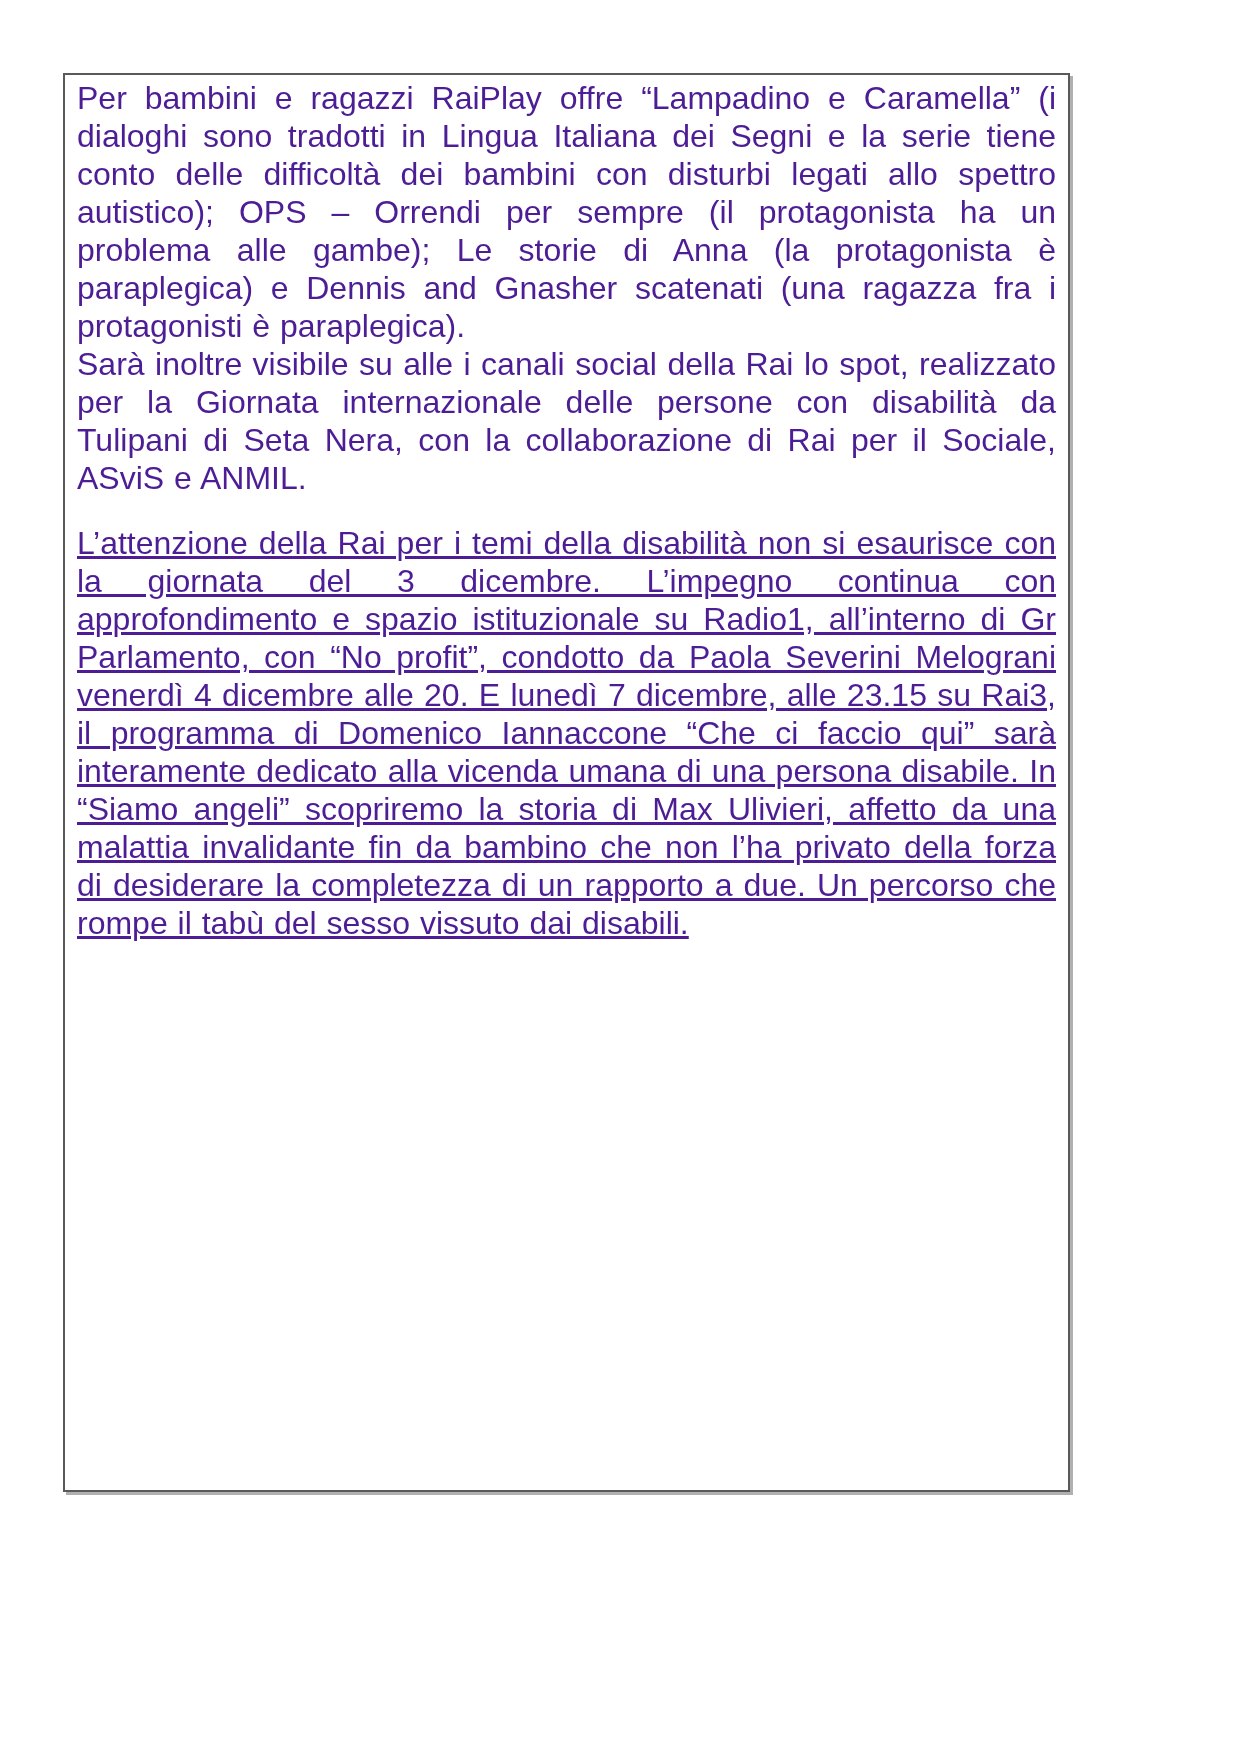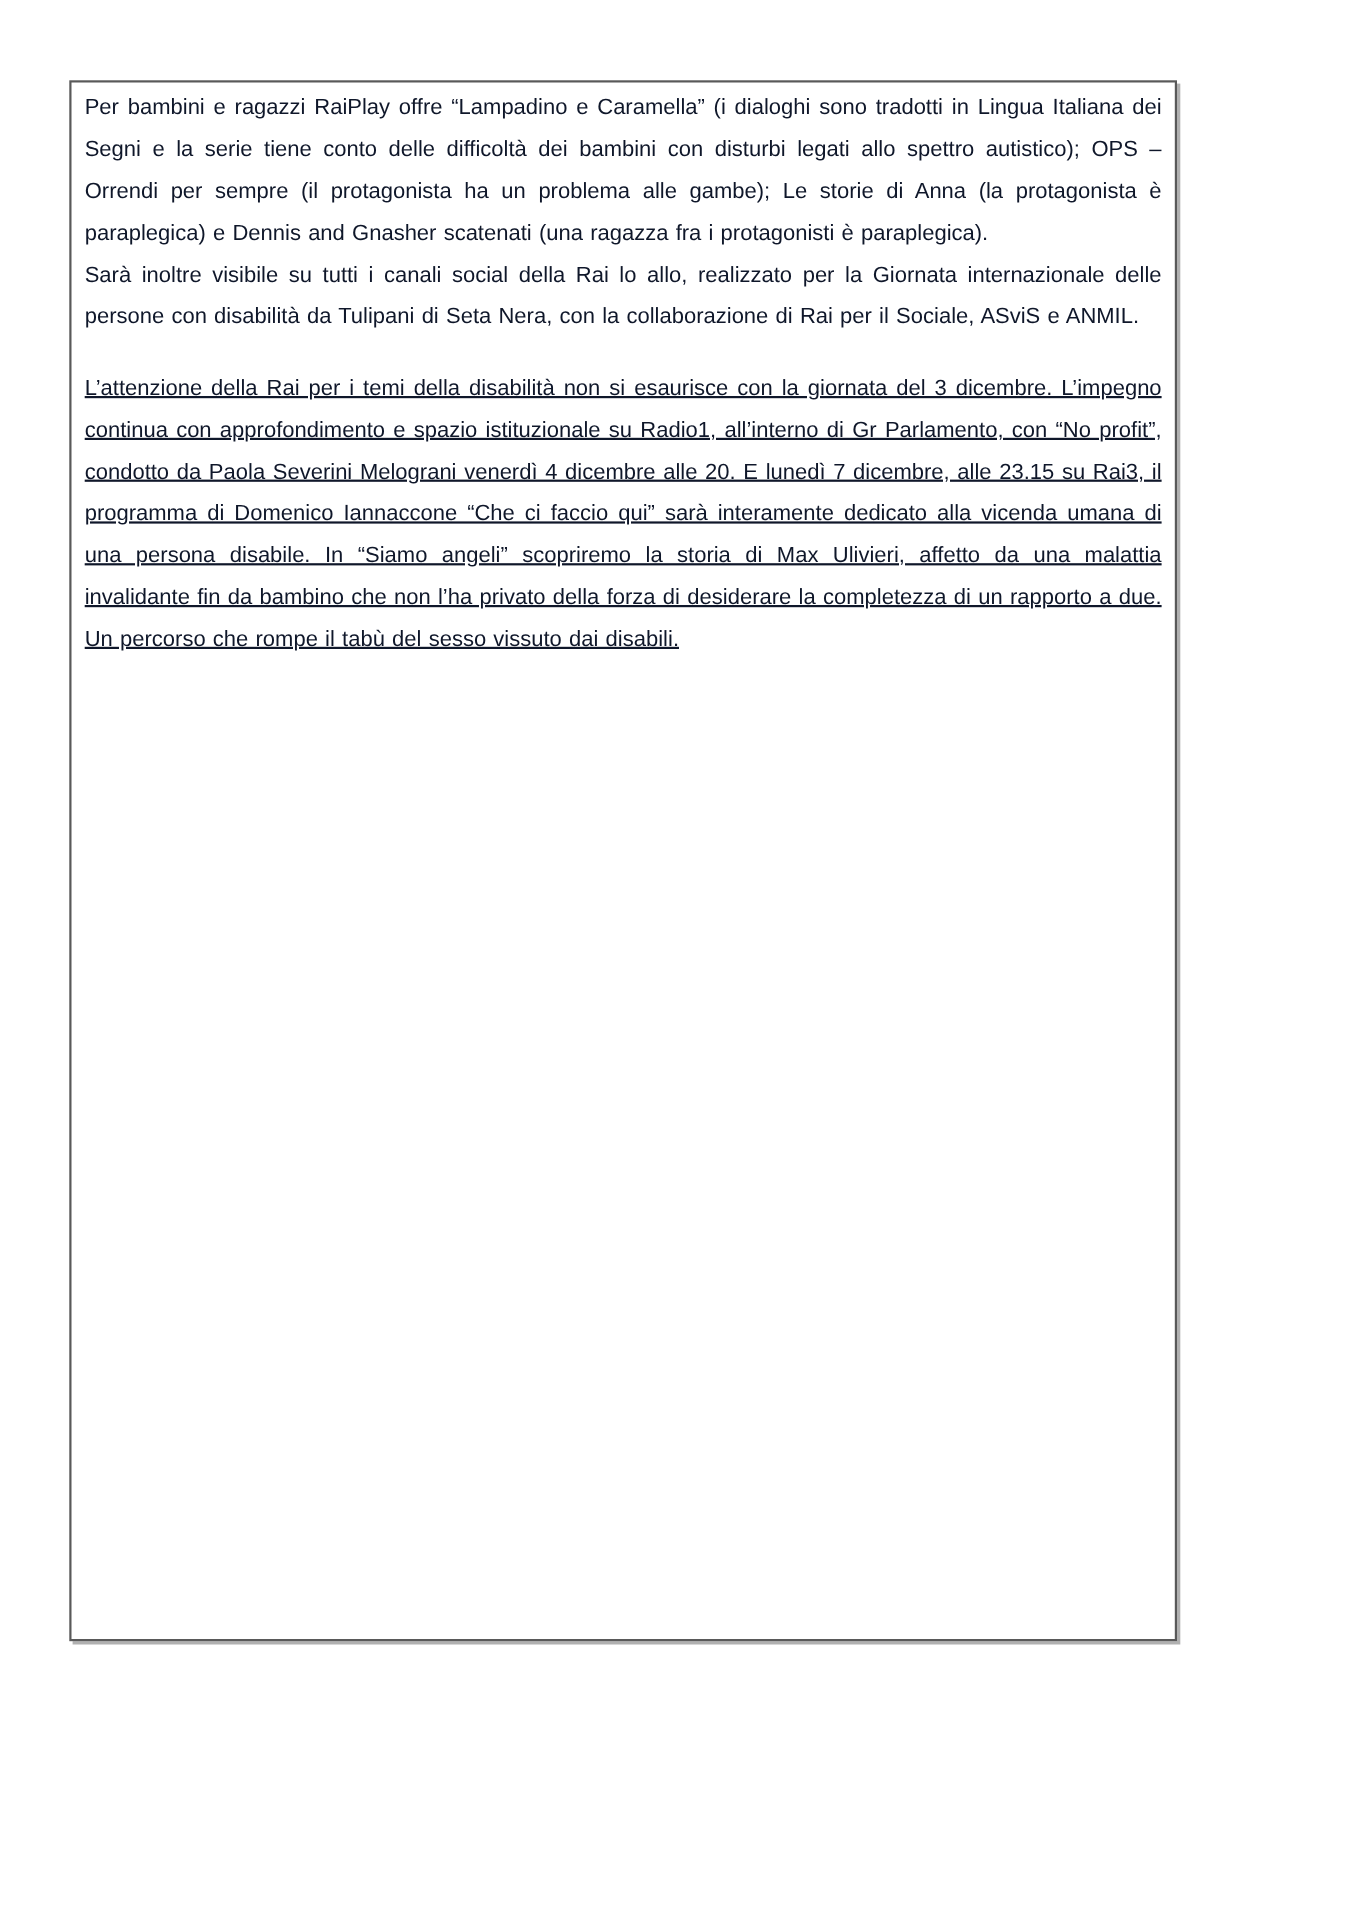--- a/index.html
+++ b/index.html
@@ -22,36 +22,36 @@
     width: 1007px;
     height: 1419px;
     box-sizing: border-box;
     border: 2px solid #595959;
     box-shadow: 3px 3px 0 #b0b0b0;
     background: #ffffff;
     padding: 4px 12px 12px 12px;
   }
   .text-box p {
     margin: 0;
-    color: #0f172a;
-    font-size: 20px;
+    color: #4c1d95;
+    font-size: 32px;
     line-height: 38px;
     text-align: justify;
     text-justify: inter-word;
     hyphens: none;
     -webkit-hyphens: none;
     word-spacing: 1px;
   }
   .text-box p.spaced-before {
     margin-top: 27px;
     text-decoration: underline;
   }
 </style>
 </head>
 <body>
 
 <div class="page">
   <div class="text-box">
     <p>Per bambini e ragazzi RaiPlay offre “Lampadino e Caramella” (i dialoghi sono tradotti in Lingua Italiana dei Segni e la serie tiene conto delle difficoltà dei bambini con disturbi legati allo spettro autistico); OPS – Orrendi per sempre (il protagonista ha un problema alle gambe); Le storie di Anna (la protagonista è paraplegica) e Dennis and Gnasher scatenati (una ragazza fra i protagonisti è paraplegica).</p>
-    <p>Sarà inoltre visibile su tutti i canali social della Rai lo allo, realizzato per la Giornata internazionale delle persone con disabilità da Tulipani di Seta Nera, con la collaborazione di Rai per il Sociale, ASviS e ANMIL.</p>
+    <p>Sarà inoltre visibile su alle i canali social della Rai lo spot, realizzato per la Giornata internazionale delle persone con disabilità da Tulipani di Seta Nera, con la collaborazione di Rai per il Sociale, ASviS e ANMIL.</p>
     <p class="spaced-before">L’attenzione della Rai per i temi della disabilità non si esaurisce con la giornata del 3 dicembre. L’impegno continua con approfondimento e spazio istituzionale su Radio1, all’interno di Gr Parlamento, con “No profit”, condotto da Paola Severini Melograni venerdì 4 dicembre alle 20. E lunedì 7 dicembre, alle 23.15 su Rai3, il programma di Domenico Iannaccone “Che ci faccio qui” sarà interamente dedicato alla vicenda umana di una persona disabile. In “Siamo angeli” scopriremo la storia di Max Ulivieri, affetto da una malattia invalidante fin da bambino che non l’ha privato della forza di desiderare la completezza di un rapporto a due. Un percorso che rompe il tabù del sesso vissuto dai disabili.</p>
   </div>
 </div>
 
 </body></html>

